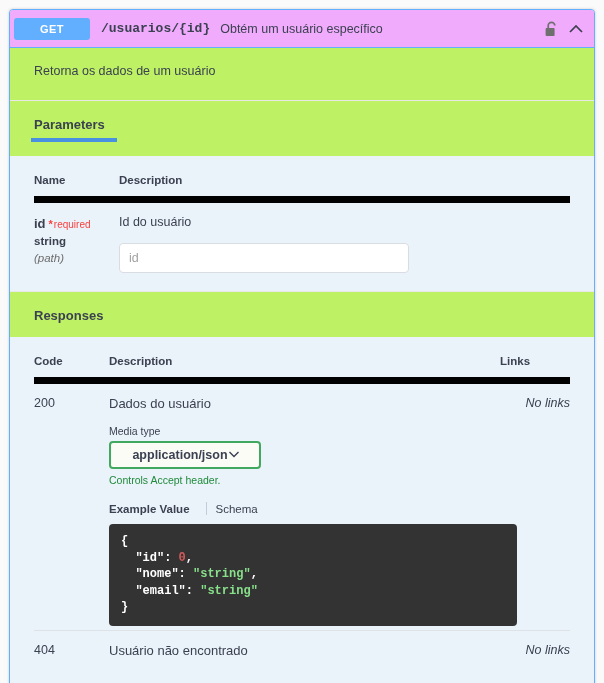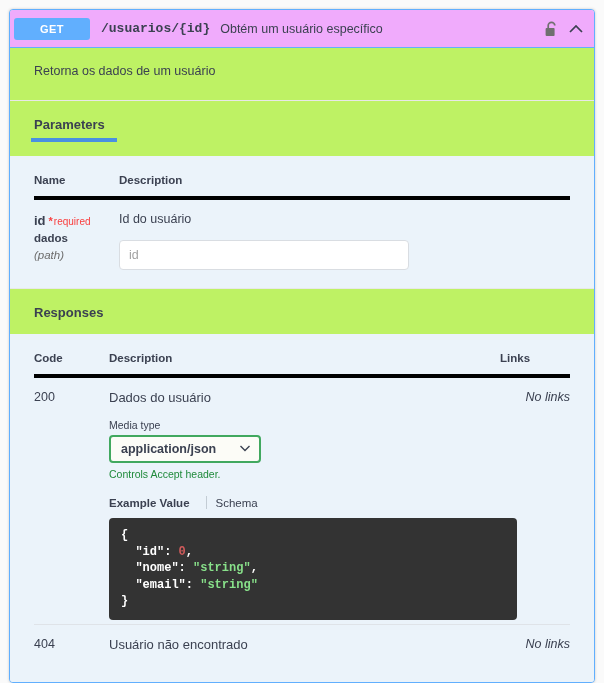--- a/index.html
+++ b/index.html
@@ -136,21 +136,21 @@
     width: 100%;
     border-collapse: collapse;
     table-layout: fixed;
   }
   table.sw th {
     text-align: left;
     font-size: 11.5px;
     font-weight: bold;
     color: #3b4151;
     padding: 0 0 10px 0;
-    border-bottom: 4px solid #000000;
+    border-bottom: 7px solid #000000;
   }
   table.sw td {
     vertical-align: top;
     padding: 12px 0 4px 0;
     font-size: 12.5px;
     color: #3b4151;
   }
   .col-name  { width: 85px; }
   .col-links { width: 70px; text-align: right; }
   .col-code  { width: 75px; }
@@ -221,21 +221,21 @@
   .media-label {
     font-size: 10.5px;
     color: #3b4151;
     margin-top: 14px;
     margin-bottom: 4px;
   }
   .media-select {
     position: relative;
     display: inline-flex;
     align-items: center;
-    justify-content: space-between;
+    justify-content: center;
     width: 152px;
     height: 28px;
     border: 2px solid #41a85f;
     border-radius: 4px;
     background: #fcfcf7;
     padding: 0 8px 0 10px;
     box-sizing: border-box;
   }
   .media-select span.val {
     font-size: 12.5px;
@@ -329,21 +329,21 @@
           <th class="col-name">Name</th>
           <th>Description</th>
         </tr>
       </thead>
       <tbody>
         <tr>
           <td>
             <div class="param-name">
               <span>id</span><span class="req-star">*</span><span class="req-label">required</span>
             </div>
-            <div class="param-type">dados</div>
+            <div class="param-type">string</div>
             <div class="param-in">(path)</div>
           </td>
           <td>
             <div class="param-desc">Id do usuário</div>
             <input class="param-input" type="text" placeholder="id" style="">
           </td>
         </tr>
       </tbody>
     </table>
   </div>

